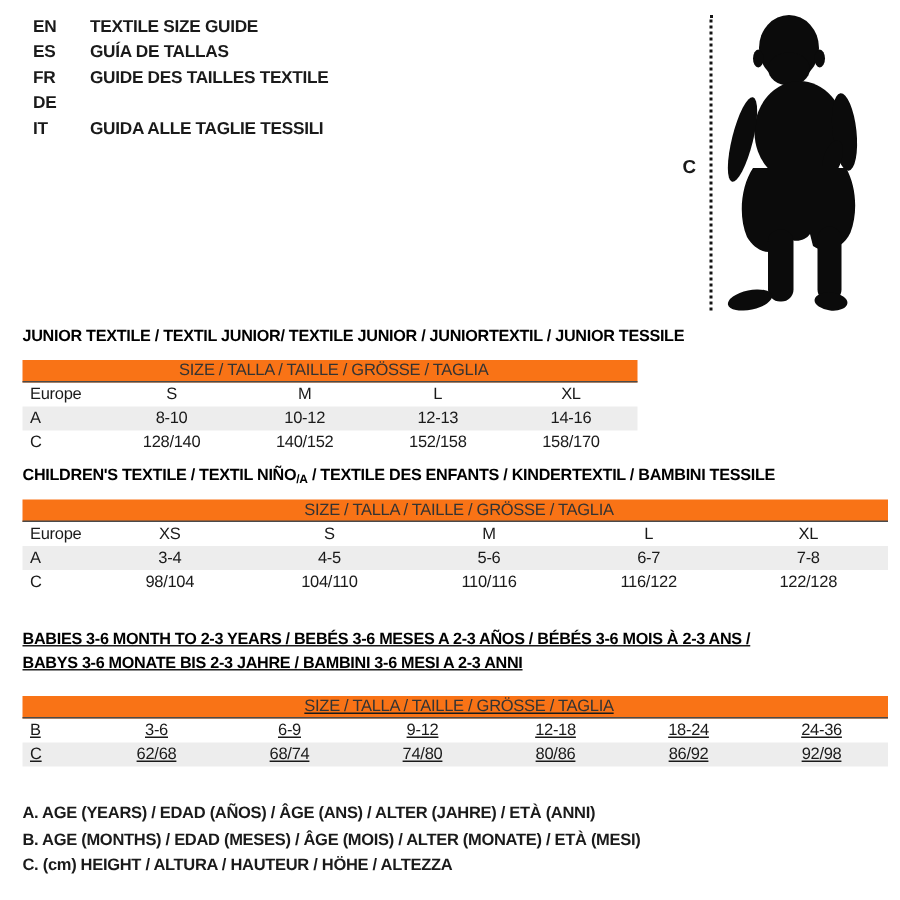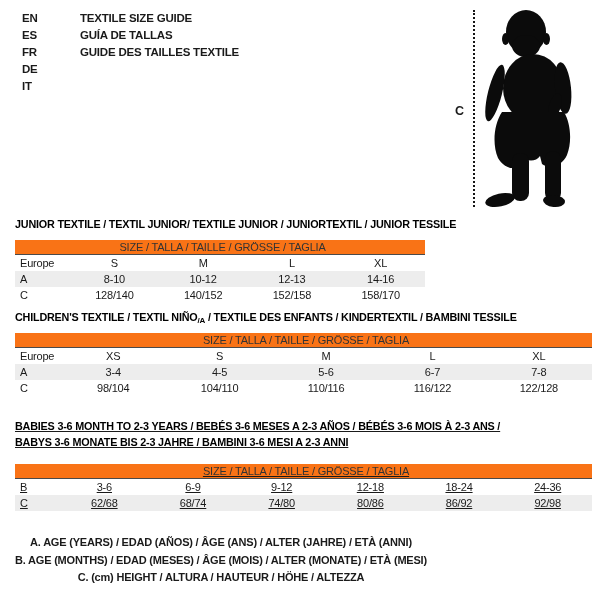--- a/index.html
+++ b/index.html
@@ -2,21 +2,21 @@
 <html><head>
 <meta charset="utf-8">
 <style>
   html,body{margin:0;padding:0;background:#fff;}
   .screen{
     position:relative;width:600px;height:600px;background:#ffffff;overflow:hidden;
     font-family:"Liberation Sans", sans-serif;color:#1a1a1a;letter-spacing:-0.2px;
   }
   
   .lang{position:absolute;left:22px;top:9px;}
-  .lang-row{display:flex;height:17px;align-items:center;font-size:11.5px;font-weight:bold;white-space:nowrap;gap:20px;}
+  .lang-row{display:flex;height:17px;align-items:center;font-size:11.5px;font-weight:bold;white-space:nowrap;}
   .lang-code{width:38px;}
   
   .measure-line{position:absolute;left:473px;top:10px;height:197px;width:0;border-left:2.5px dotted #141414;}
   .measure-label{position:absolute;left:455px;top:104px;font-size:12.5px;font-weight:bold;}
   .baby{position:absolute;left:482px;top:8px;}
   
   .section{position:absolute;left:15px;}
   #sec1{top:216px;width:410px;}
   #sec2{top:309px;width:577px;}
   #sec3{top:418px;width:577px;text-decoration:underline;}
@@ -27,21 +27,21 @@
     height:14px;line-height:14px;background:#f97316;border-bottom:1px solid #4a4a4a;
     color:#333333;font-size:11px;padding-left:5px;white-space:nowrap;text-align:center;
   }
   .trow{display:flex;height:16px;line-height:16px;font-size:11px;}
   .trow.alt{background:#ededed;}
   .tlabel{padding-left:5px;}
   .w1 .tlabel{width:50px;}
   .w2 .tlabel{width:40px;}
   .tcell{flex:1;text-align:center;}
   
-  .footnotes{position:absolute;left:15px;top:534px;text-align:center;}
+  .footnotes{position:absolute;left:15px;top:534px;}
   .footnote{font-size:11px;font-weight:bold;line-height:17.5px;white-space:nowrap;}
 </style>
 </head>
 <body>
 
 <div class="screen">
 
   <div class="lang">
     <div class="lang-row">
       <span class="lang-code">EN</span>
@@ -53,20 +53,21 @@
     </div>
     <div class="lang-row">
       <span class="lang-code">FR</span>
       <span class="lang-label">GUIDE DES TAILLES TEXTILE</span>
     </div>
     <div class="lang-row">
       <span class="lang-code">DE</span>
     </div>
     <div class="lang-row">
       <span class="lang-code">IT</span>
+      <span class="lang-label">GUIDA ALLE TAGLIE TESSILI</span>
     </div>
   </div>
 
   <div class="measure-line"></div>
   <div class="measure-label">C</div>
   <svg class="baby" width="95" height="200" viewBox="0 0 95 200" xmlns="http://www.w3.org/2000/svg">
     <g fill="#0b0b0b">
       <ellipse cx="44" cy="24" rx="20" ry="22"></ellipse>
       <ellipse cx="44" cy="38" rx="14" ry="11"></ellipse>
       <ellipse cx="23.5" cy="31" rx="3.5" ry="6"></ellipse>

